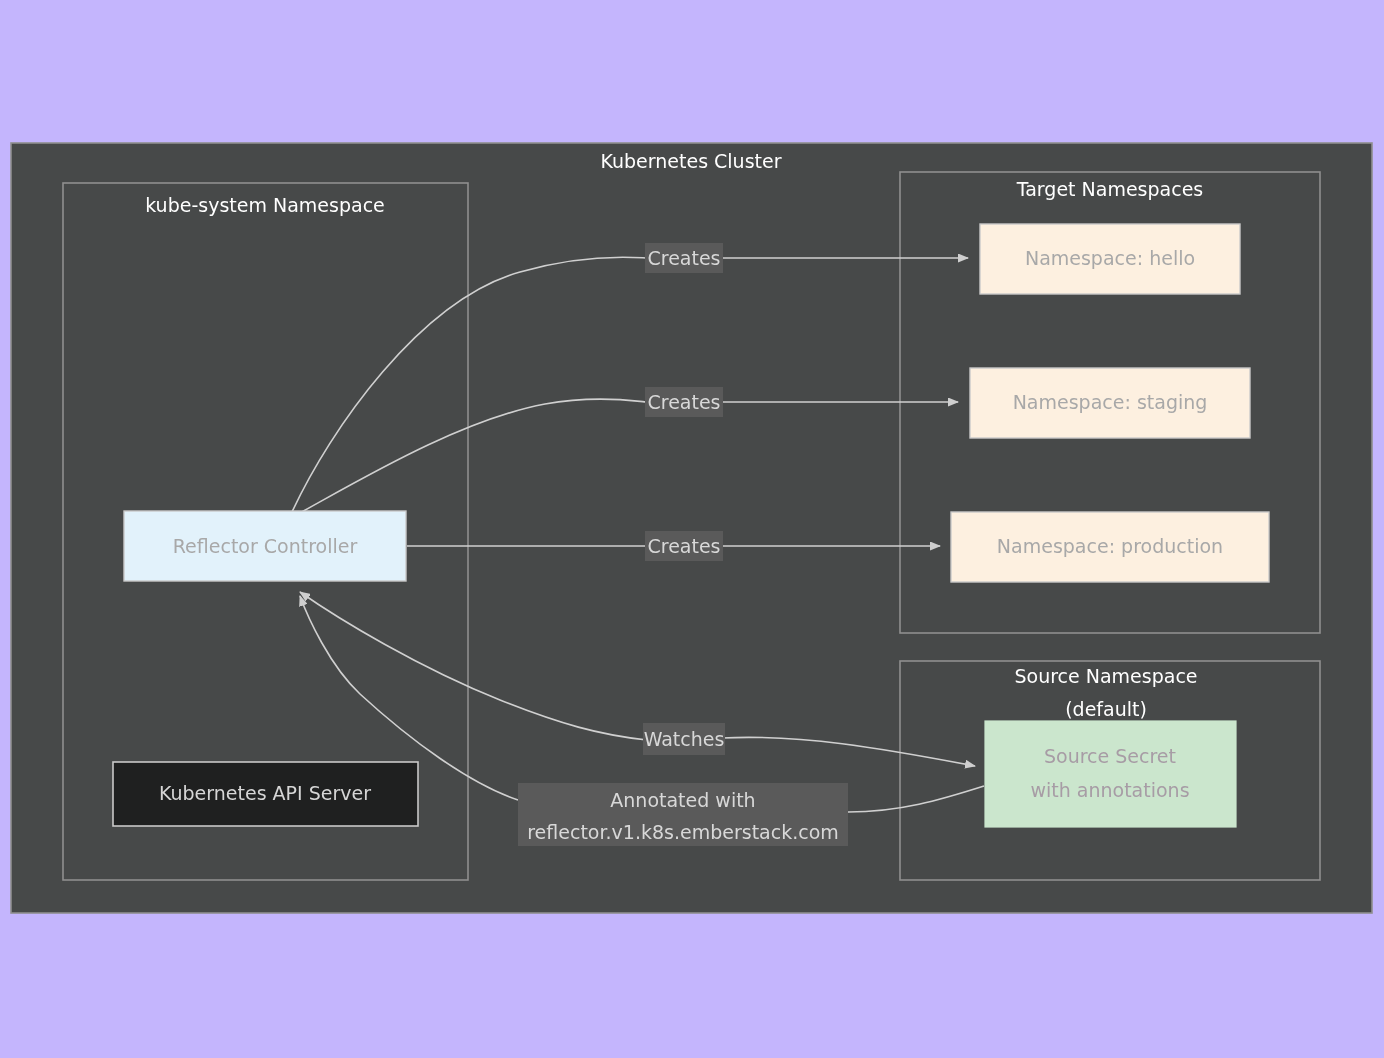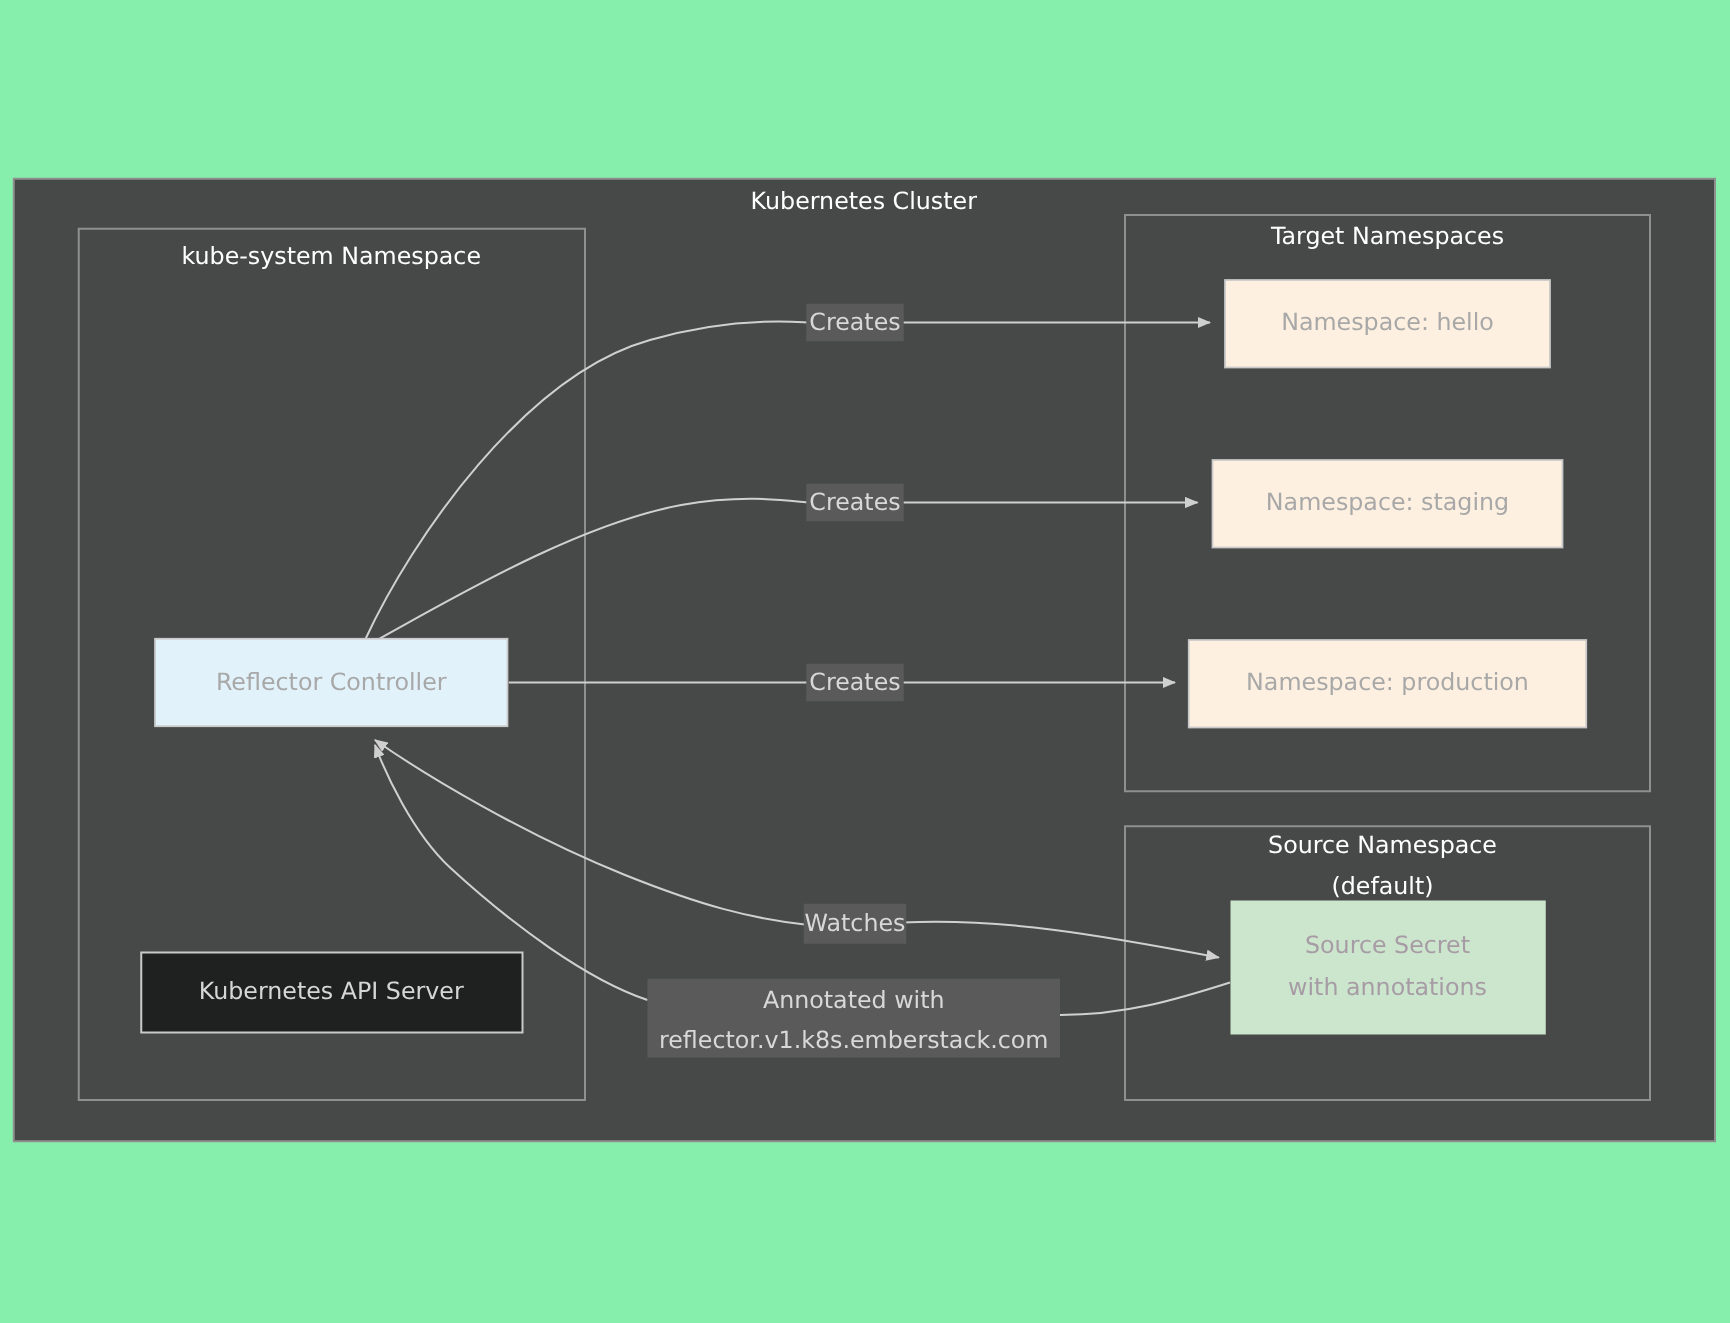--- a/index.html
+++ b/index.html
@@ -11,21 +11,21 @@
   body {
     width: 1384px;
     height: 1058px;
     overflow: hidden;
     font-family: "DejaVu Sans", "Liberation Sans", sans-serif;
   }
   #stage {
     position: relative;
     width: 1384px;
     height: 1058px;
-    background: #86efac;
+    background: #c4b5fd;
   }
   #diagram-svg {
     position: absolute;
     left: 0;
     top: 0;
     width: 1384px;
     height: 1058px;
   }
   .cluster-rect {
     fill: #474949;

